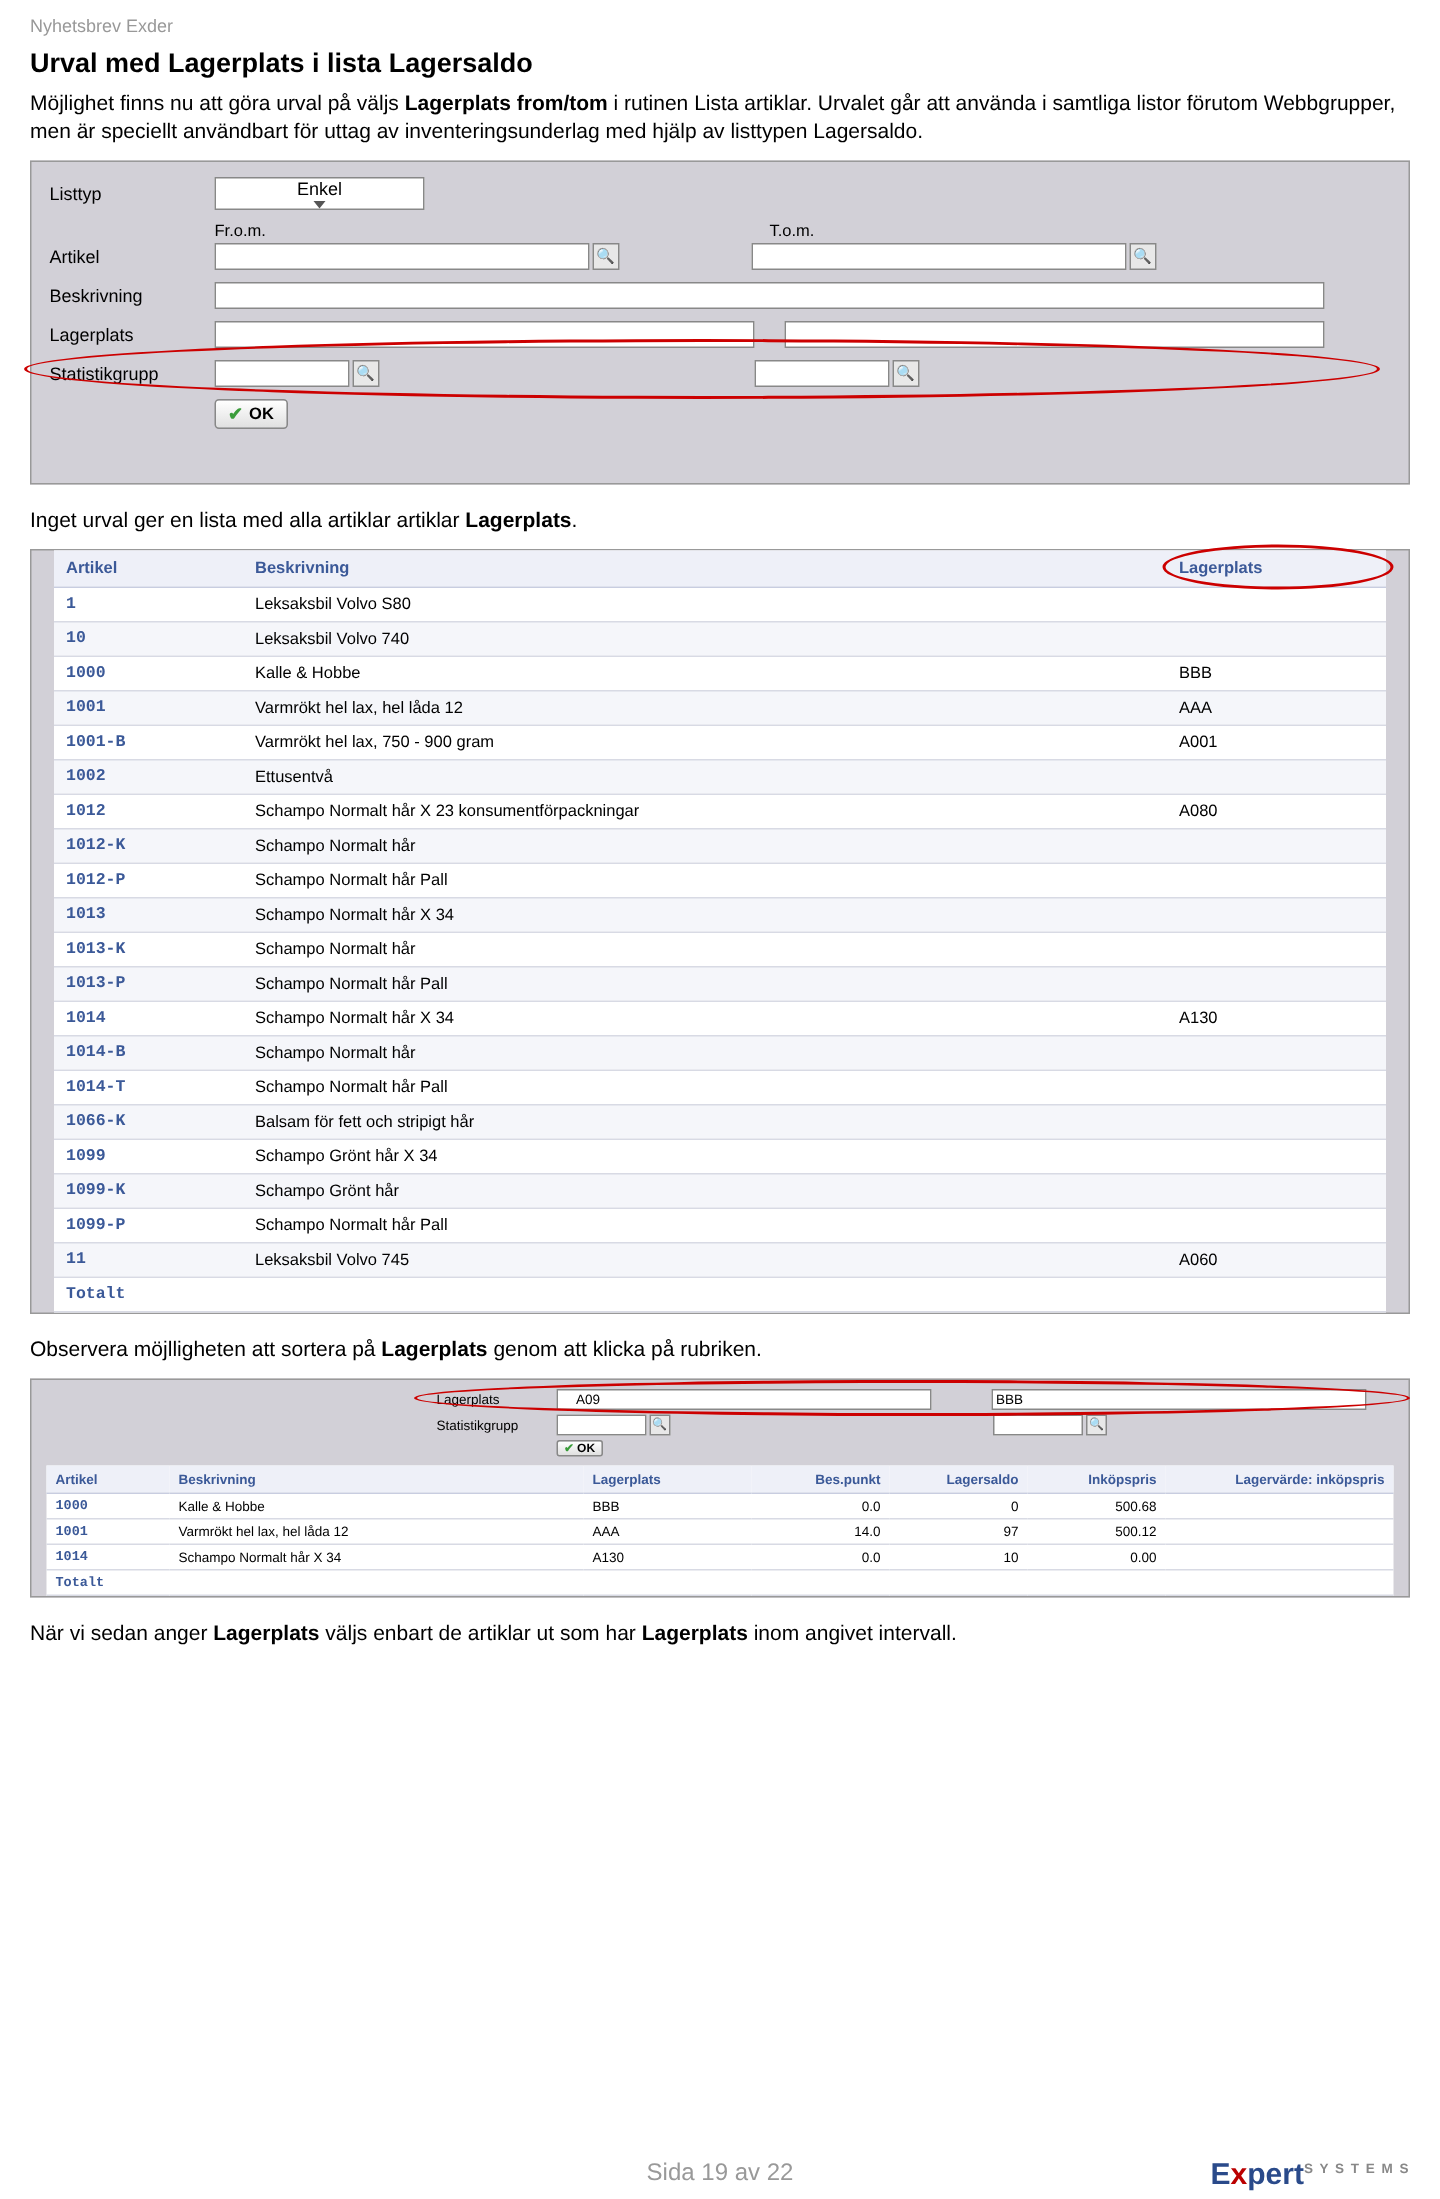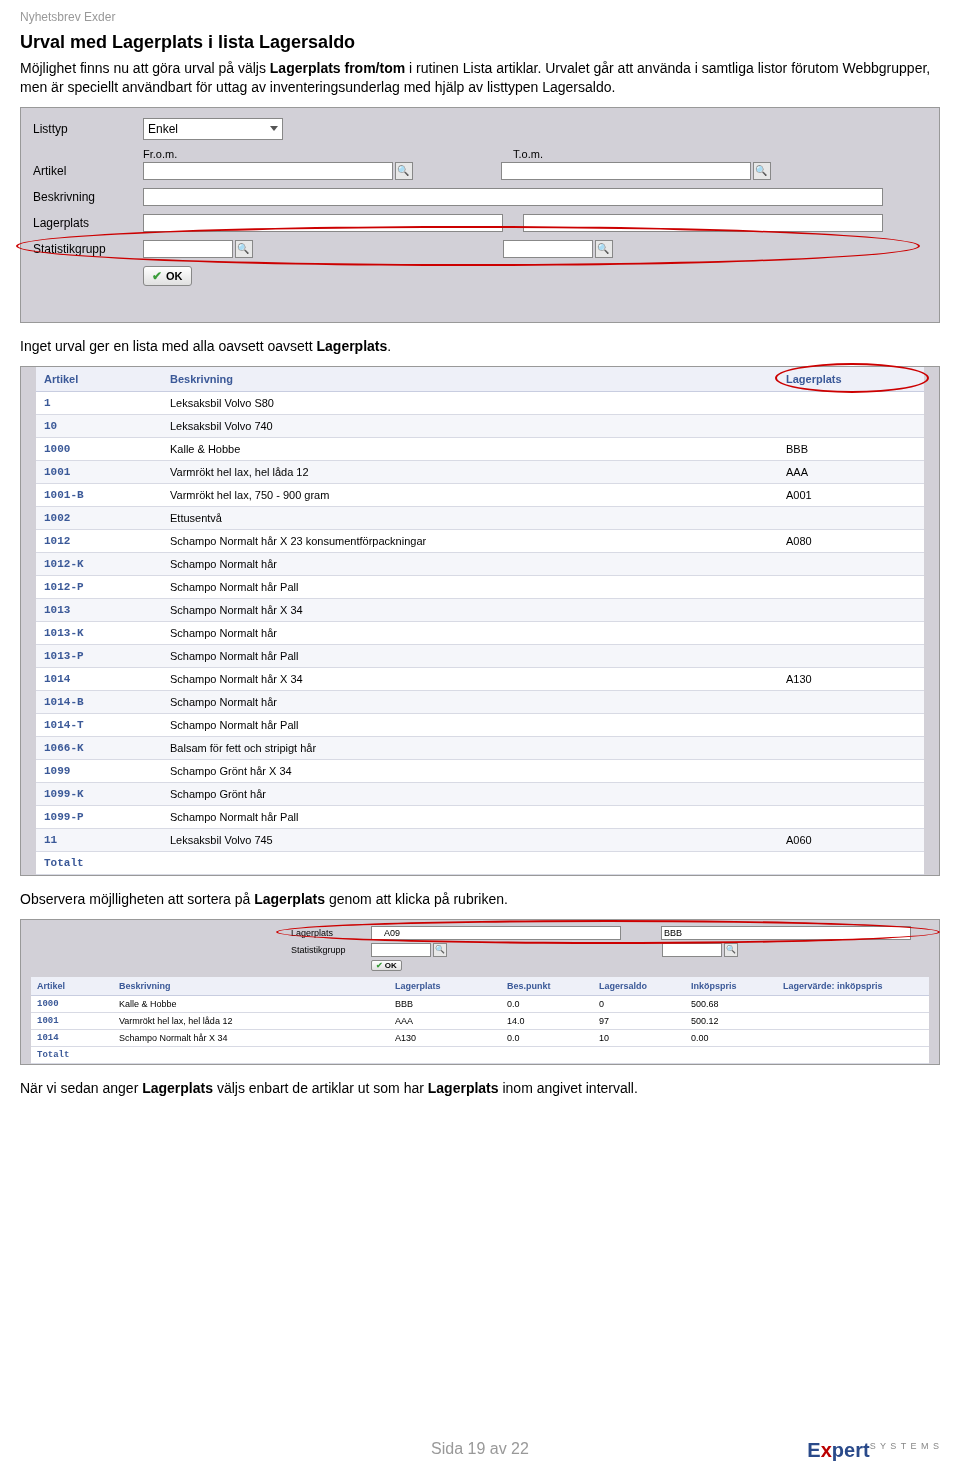--- a/index.html
+++ b/index.html
@@ -73,20 +73,21 @@
   .select {
     background: #fff;
     border: 1px solid #888;
     height: 20px;
     display: inline-flex;
     align-items: center;
     padding: 0 4px;
     font-size: 12px;
     width: 130px;
     justify-content: space-between;
+    flex-direction: column;
   }
   .dropdown-arrow {
     border-left: 4px solid transparent;
     border-right: 4px solid transparent;
     border-top: 5px solid #555;
     width: 0; height: 0;
   }
   .mag-icon {
     width: 16px; height: 16px;
     border: 1px solid #888;
@@ -218,41 +219,41 @@
   }
   table.sorted td {
     padding: 3px 6px;
     border-bottom: 1px solid #d8dae4;
   }
   table.sorted td.art {
     font-family: "Courier New", monospace;
     color: #3b5998;
     font-weight: bold;
   }
-  table.sorted .num { }
+  table.sorted .num { text-align: right; }
 
   .footer {
     position: absolute;
     bottom: 8px;
     left: 0; right: 0;
     display: flex;
     justify-content: center;
     font-size: 16px;
     color: #999;
   }
   .logo {
     position: absolute;
     bottom: 4px;
     right: 20px;
     font-size: 20px;
     font-weight: bold;
     color: #2a4a8a;
     font-family: Arial, sans-serif;
   }
-  .logo sup { color: #888; font-size: 9px; font-weight: normal; letter-spacing: 1px; }
+  .logo sup { color: #888; font-size: 9px; font-weight: bold; letter-spacing: 1px; }
   .logo .x { color: #b00; }
 </style>
 </head>
 <body>
 
 <div class="page">
   <div class="nyhetsbrev">Nyhetsbrev Exder</div>
 
   <h2 class="section-title">Urval med Lagerplats i lista Lagersaldo</h2>
 
@@ -309,21 +310,21 @@
       <div class="ok-btn">
         <span class="ok-check">✔</span>
         <span>OK</span>
       </div>
     </div>
 
     <div class="ellipse" style="left:-5px; top:118px; width:900px; height:36px;"></div>
   </div>
 
   <p class="body" style="margin-top:14px">
-    <span>Inget urval ger en lista med alla oavsett oavsett </span><span class="b">Lagerplats</span><span>.</span>
+    <span>Inget urval ger en lista med alla artiklar artiklar </span><span class="b">Lagerplats</span><span>.</span>
   </p>
 
   <div class="table-wrap">
     <table class="result">
       <thead>
         <tr>
           <th style="width:110px">Artikel</th>
           <th>Beskrivning</th>
           <th style="width:130px">Lagerplats</th>
         </tr>

